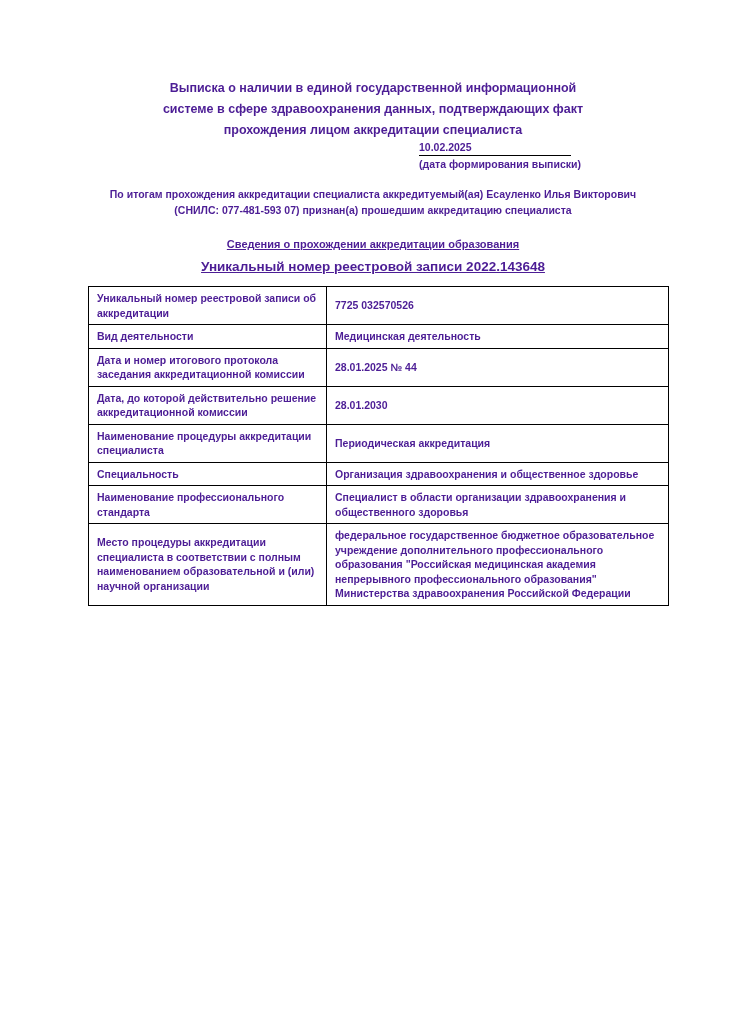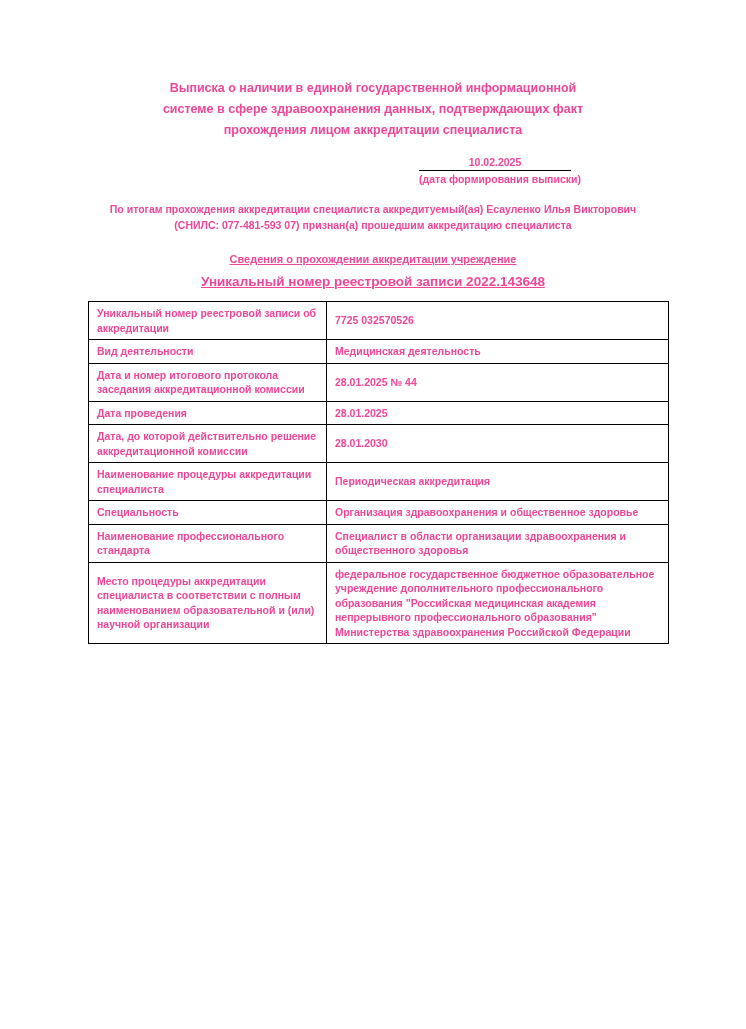--- a/index.html
+++ b/index.html
@@ -6,37 +6,36 @@
     margin: 0;
     padding: 0;
     background: #ffffff;
   }
   .page {
     position: relative;
     width: 746px;
     height: 1029px;
     background: #ffffff;
     font-family: "Liberation Sans", sans-serif;
-    color: #ec4899;
+    color: #4c1d95;
     font-weight: bold;
     box-sizing: border-box;
     padding-top: 78px;
     overflow: hidden;
   }
   .doc-title {
     text-align: center;
     font-size: 12.5px;
     line-height: 21px;
     font-weight: bold;
   }
   .date-block {
-    margin-top: 15px;
     margin-left: 419px;
     width: 152px;
-    text-align: center;
+    text-align: left;
     font-size: 10.5px;
   }
   .date-value {
     display: block;
     padding-bottom: 2px;
     border-bottom: 1.5px solid #000000;
     font-size: 10.5px;
   }
   .date-caption {
     display: block;
@@ -91,41 +90,37 @@
     <div>прохождения лицом аккредитации специалиста</div>
   </div>
 
   <div class="date-block">
     <span class="date-value">10.02.2025</span>
     <span class="date-caption">(дата формирования выписки)</span>
   </div>
 
   <div class="intro">По итогам прохождения аккредитации специалиста аккредитуемый(ая) Есауленко Илья Викторович (СНИЛС: 077-481-593 07) признан(а) прошедшим аккредитацию специалиста</div>
 
-  <div class="section-header">Сведения о прохождении аккредитации учреждение</div>
+  <div class="section-header">Сведения о прохождении аккредитации образования</div>
 
   <div class="registry-heading">Уникальный номер реестровой записи 2022.143648</div>
 
   <table class="acc-table">
     <tbody>
       <tr>
         <td class="col-label">Уникальный номер реестровой записи об аккредитации</td>
         <td class="col-value">7725 032570526</td>
       </tr>
       <tr>
         <td class="col-label">Вид деятельности</td>
         <td class="col-value">Медицинская деятельность</td>
       </tr>
       <tr>
         <td class="col-label">Дата и номер итогового протокола заседания аккредитационной комиссии</td>
         <td class="col-value">28.01.2025 № 44</td>
-      </tr>
-      <tr>
-        <td class="col-label">Дата проведения</td>
-        <td class="col-value">28.01.2025</td>
       </tr>
       <tr>
         <td class="col-label">Дата, до которой действительно решение аккредитационной комиссии</td>
         <td class="col-value">28.01.2030</td>
       </tr>
       <tr>
         <td class="col-label">Наименование процедуры аккредитации специалиста</td>
         <td class="col-value">Периодическая аккредитация</td>
       </tr>
       <tr>

